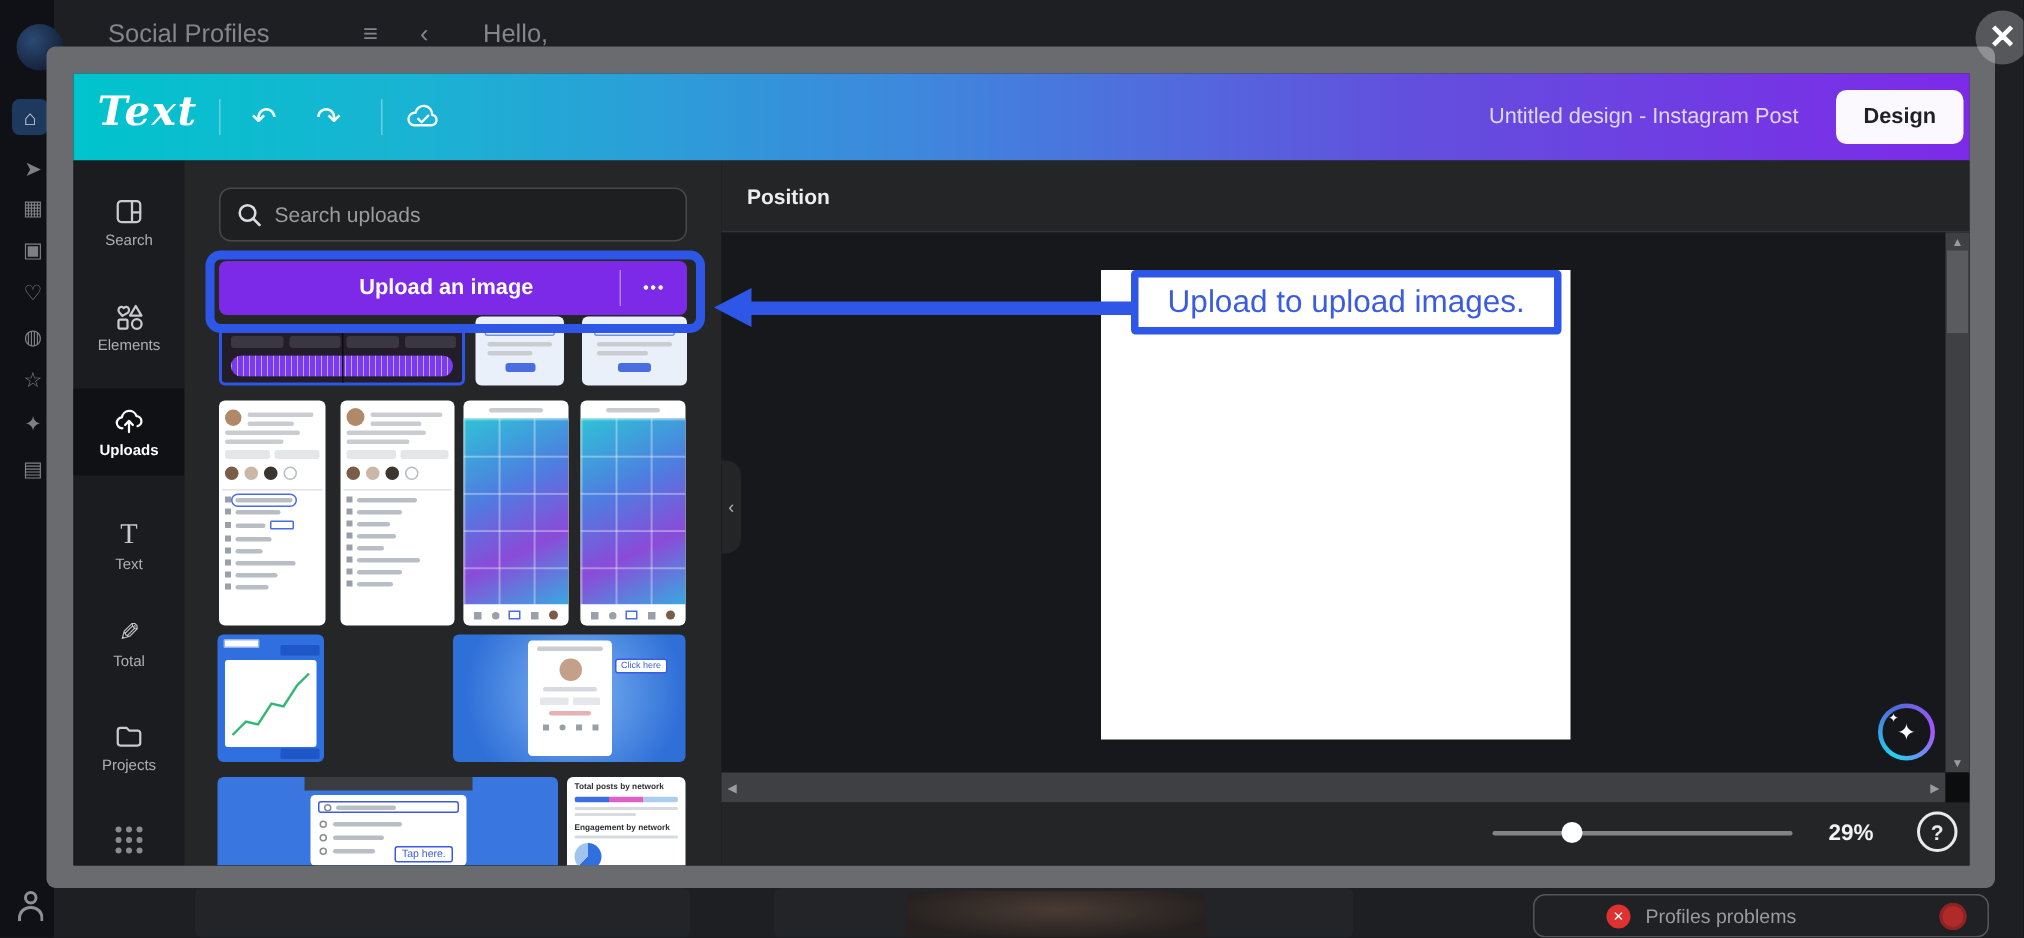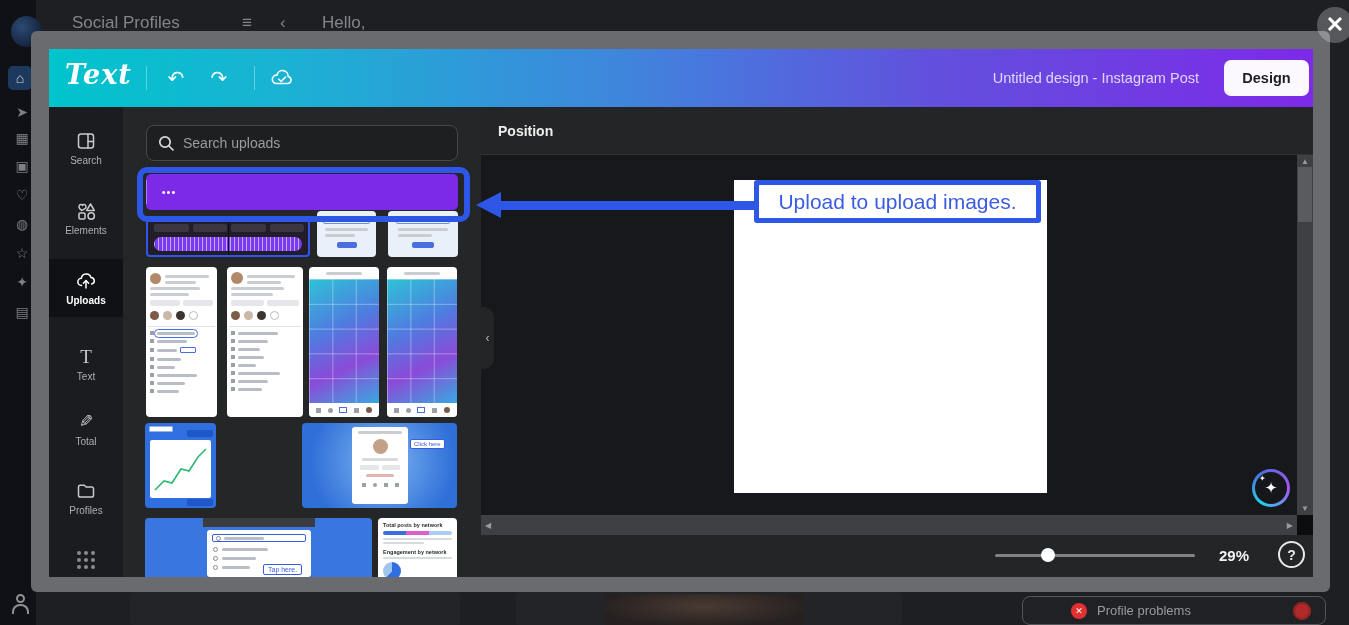--- a/index.html
+++ b/index.html
@@ -150,21 +150,21 @@
   <div class="bg-icon" style="top:302px;">▤</div>
   <div class="bg-person-head"></div>
   <div class="bg-person-body"></div>
 
   <div class="bg-card" style="left:130px; width:330px;"></div>
   <div class="bg-card" style="left:516px; width:386px;">
     <div class="bg-photo"></div>
   </div>
   <div class="bg-alert-card">
     <div class="alert-x">✕</div>
-    <div class="alert-text">Profile problems</div>
+    <div class="alert-text">Profiles problems</div>
     <div class="alert-badge"></div>
   </div>
 </div>
 
 <div id="modal-frame"></div>
 <div id="close-btn">
   <span>✕</span>
 </div>
 
 <div id="editor">
@@ -228,37 +228,38 @@
     <div class="rail-item" style="top:293px;">
       <span class="rail-icon" style="font-size:17px;line-height:20px;transform:scaleX(-1);">✎</span>
       <span class="rail-label">Total</span>
     </div>
     <div class="rail-item" style="top:362px;">
       <span class="rail-icon">
         <svg class="icon" width="20" height="20" viewBox="0 0 20 20">
           <path d="M2.5 6 a1.8 1.8 0 0 1 1.8 -1.8 h4 l1.8 1.8 h5.6 a1.8 1.8 0 0 1 1.8 1.8 v6.4 a1.8 1.8 0 0 1 -1.8 1.8 H4.3 a1.8 1.8 0 0 1 -1.8 -1.8 z"></path>
         </svg>
       </span>
-      <span class="rail-label">Profiles</span>
+      <span class="rail-label">Projects</span>
     </div>
     <div class="apps-dots" style="top:444px;"></div>
   </div>
 
   <div id="panel">
     <div id="search-box">
       <span style="color:#dadbe0;display:flex;">
         <svg class="icon" width="18" height="18" viewBox="0 0 18 18" style="stroke-width:1.7;">
             <circle cx="8" cy="8" r="5.2"></circle>
             <line x1="12" y1="12" x2="16" y2="16"></line>
           </svg>
       </span>
       <input placeholder="Search uploads" style="">
     </div>
 
     <div id="upload-btn">
+      <span class="upl-label">Upload an image</span>
       <span class="upl-sep"></span>
       <span class="upl-more">•••</span>
     </div>
     <div id="upload-highlight"></div>
 
     <div class="thumb" style="left:23px;top:111px;width:164px;height:39px;background:#221d28;border:2px solid #2e57e8;">
       <div style="position:absolute;left:6px;top:4px;width:150px;height:8px;display:flex;gap:4px;">
         <div style="flex:1;background:#3a3642;border-radius:2px;"></div>
           <div style="flex:1;background:#3a3642;border-radius:2px;"></div>
           <div style="flex:1;background:#3a3642;border-radius:2px;"></div>

